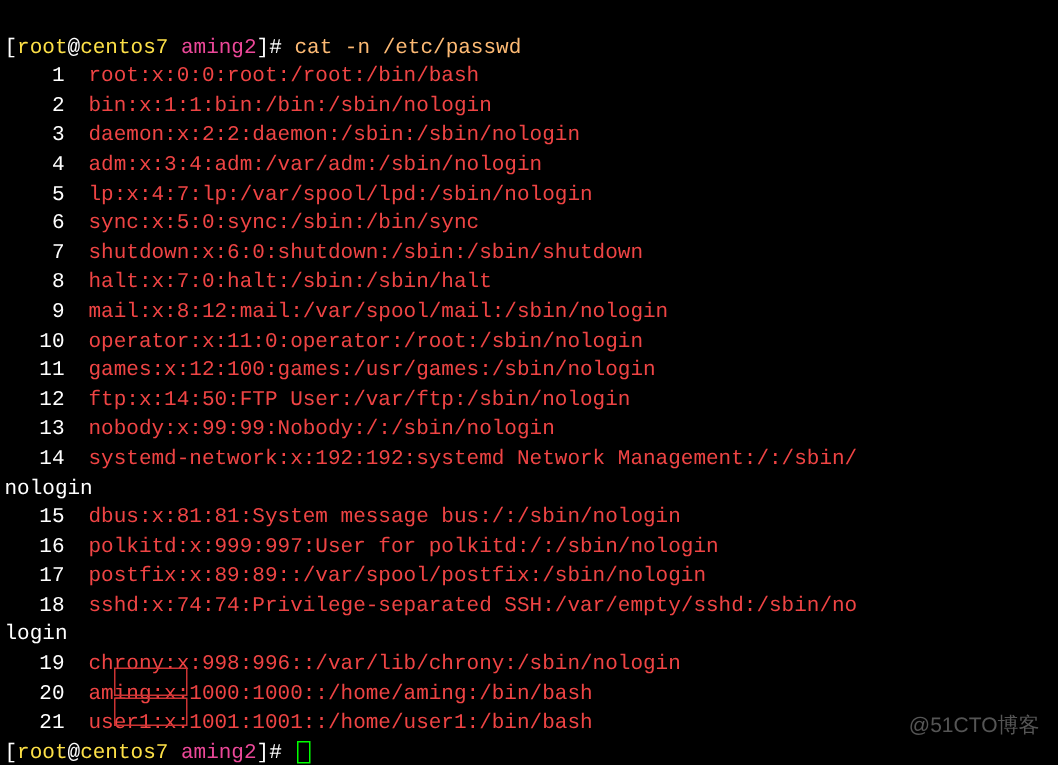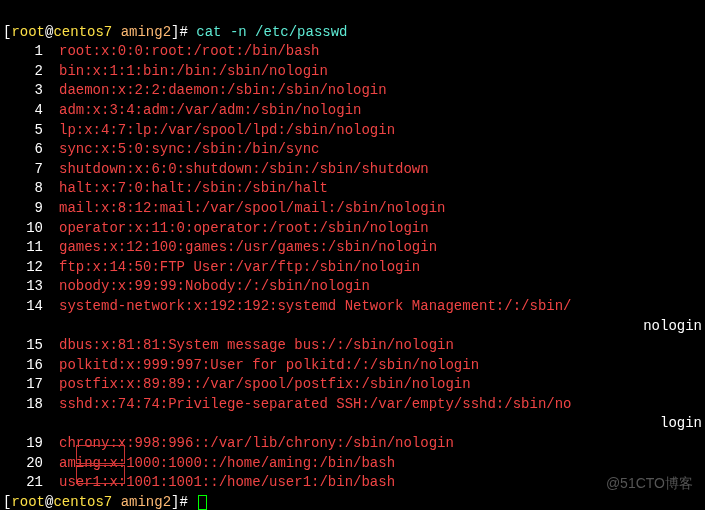--- a/index.html
+++ b/index.html
@@ -17,38 +17,37 @@
       height: 510px;
       padding: 3px;
       position: relative;
       overflow: hidden;
     }
     .terminal {
       white-space: pre;
     }
     .prompt-bracket { color: #fff; }
     .prompt-user { color: #fde047; }
-    .prompt-tilde { color: #fdba74; }
-    .command { color: #5eead4; }
+    .prompt-tilde { color: #ec4899; }
+    .command { color: #fdba74; }
     .line {
       display: block;
     }
     .lineno {
       display: inline-block;
       width: 56px;
       text-align: right;
       color: #fff;
       padding-right: 16px;
     }
     .content {
       color: #ef4444;
     }
     .wrap-line {
       color: #fff;
-      text-align: right;
     }
     .cursor {
       display: inline-block;
       width: 9px;
       height: 15px;
       border: 1px solid #00ff00;
       vertical-align: middle;
       margin-left: 2px;
     }
     .highlight-box {

